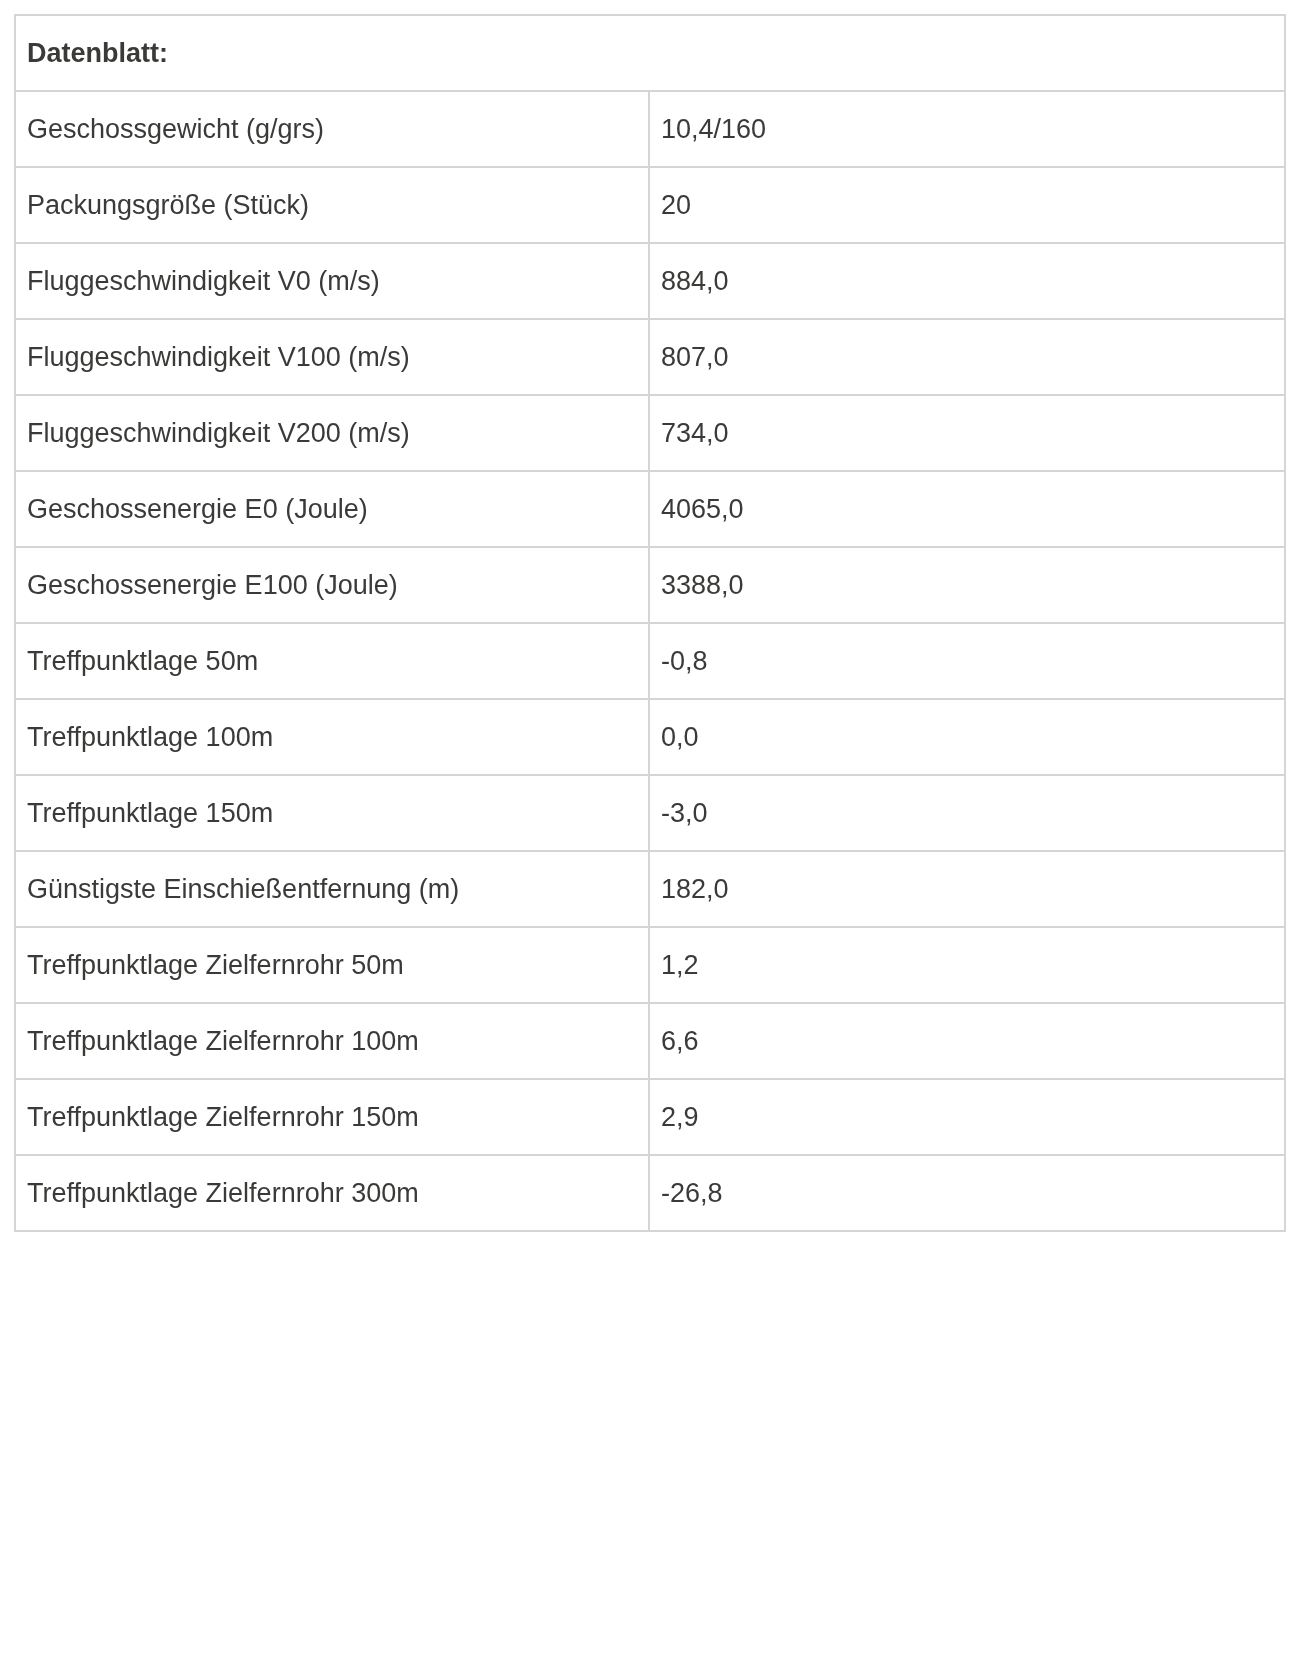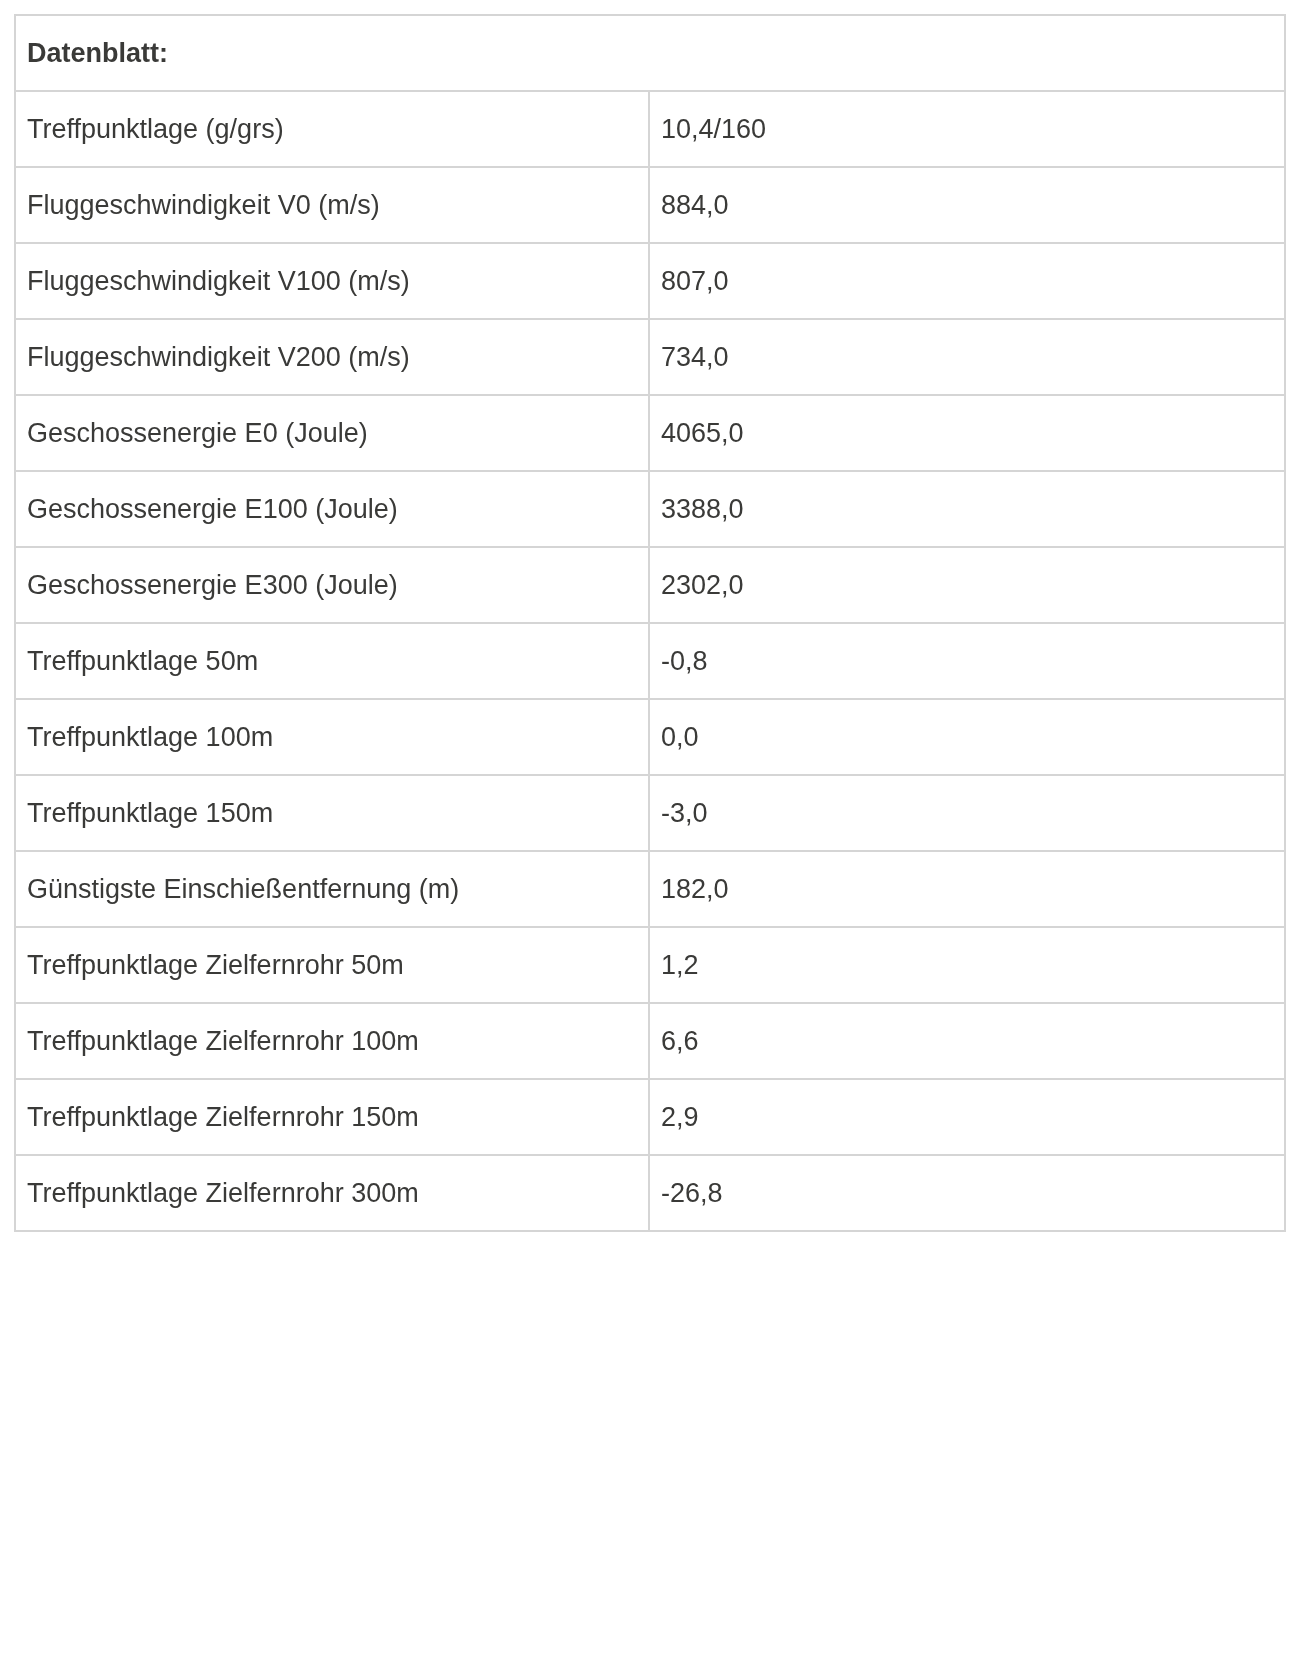--- a/index.html
+++ b/index.html
@@ -51,46 +51,46 @@
     <colgroup>
       <col style="width: 634px">
       <col style="width: 636px">
     </colgroup>
     <tbody>
       <tr>
         <td class="title-cell" colspan="2">Datenblatt:</td>
       </tr>
 
     <tr>
-          <td class="label-cell">Treffpunktlage (g/grs)</td>
+          <td class="label-cell">Geschossgewicht (g/grs)</td>
           <td class="value-cell">10,4/160</td>
+        </tr>
+        <tr>
+          <td class="label-cell">Packungsgröße (Stück)</td>
+          <td class="value-cell">20</td>
         </tr>
         <tr>
           <td class="label-cell">Fluggeschwindigkeit V0 (m/s)</td>
           <td class="value-cell">884,0</td>
         </tr>
         <tr>
           <td class="label-cell">Fluggeschwindigkeit V100 (m/s)</td>
           <td class="value-cell">807,0</td>
         </tr>
         <tr>
           <td class="label-cell">Fluggeschwindigkeit V200 (m/s)</td>
           <td class="value-cell">734,0</td>
         </tr>
         <tr>
           <td class="label-cell">Geschossenergie E0 (Joule)</td>
           <td class="value-cell">4065,0</td>
         </tr>
         <tr>
           <td class="label-cell">Geschossenergie E100 (Joule)</td>
           <td class="value-cell">3388,0</td>
-        </tr>
-        <tr>
-          <td class="label-cell">Geschossenergie E300 (Joule)</td>
-          <td class="value-cell">2302,0</td>
         </tr>
         <tr>
           <td class="label-cell">Treffpunktlage 50m</td>
           <td class="value-cell">-0,8</td>
         </tr>
         <tr>
           <td class="label-cell">Treffpunktlage 100m</td>
           <td class="value-cell">0,0</td>
         </tr>
         <tr>

